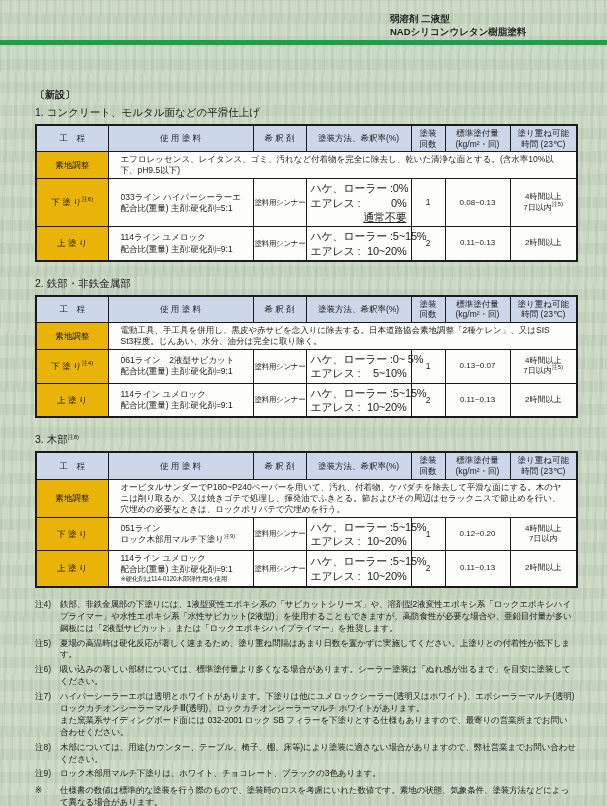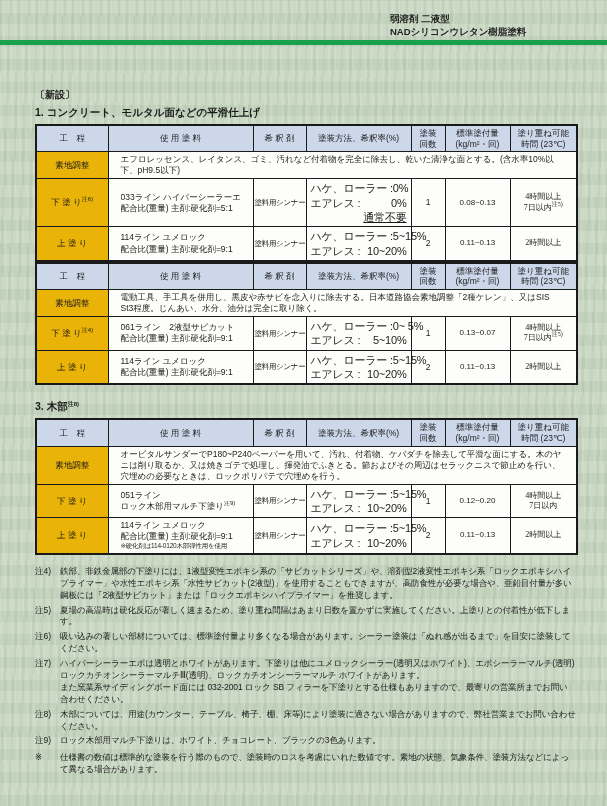--- a/index.html
+++ b/index.html
@@ -10,38 +10,38 @@
     background-image:
       repeating-linear-gradient(88deg, rgba(255,255,255,0.10) 0 2px, rgba(255,255,255,0) 2px 6px),
       repeating-linear-gradient(92deg, rgba(96,138,96,0.10) 0 3px, rgba(96,138,96,0) 3px 9px),
       repeating-linear-gradient(0deg, rgba(118,155,116,0.10) 0 11px, rgba(216,228,210,0.10) 11px 23px);
     color:#1b1b1b;
   }
   .brand{position:absolute;left:390px;top:12px;font-size:9.5px;font-weight:bold;line-height:1.4;color:#222;}
   .green-bar{position:absolute;left:0;top:40px;width:607px;height:5px;background:#18a14c;}
   .content{position:absolute;left:35px;top:88px;width:541px;}
   .intro{font-size:10px;font-weight:bold;margin-bottom:4px;}
-  .sec-title{font-size:10.5px;font-weight:bold;margin:0 0 4px 0;}
+  .sec-title{font-size:10.5px;font-weight:normal;margin:0 0 4px 0;}
   .sec-title.gap{margin-top:15px;}
   sup{font-size:6px;vertical-align:super;line-height:0;}
   table.spec{border-collapse:collapse;width:541px;table-layout:fixed;background:#fdfdfb;}
   table.spec, table.spec td, table.spec th{border:1px solid #1a1a1a;}
   table.spec{border-width:2px;}
   th{background:#ccd7ea;font-weight:normal;font-size:8.5px;text-align:center;padding:2px 1px;line-height:1.25;}
   td{font-size:8.5px;padding:2px 12px;line-height:1.3;vertical-align:middle;}
   td.proc{background:#eab308;text-align:center;padding:2px 1px;}
   td.preptext{text-align:left;}
   td.paint{text-align:left;}
   td.thin{text-align:right;font-size:7.5px;letter-spacing:-0.3px;padding:2px 1px;white-space:nowrap;}
   td.method{padding:2px 4px;}
   .ml{display:flex;justify-content:space-between;white-space:nowrap;font-size:11px;letter-spacing:-0.2px;}
   .ml.end{justify-content:flex-end;text-decoration:underline;}
   td.coats{text-align:center;}
   td.cov{text-align:center;font-size:8px;padding:2px 1px;}
-  td.int{text-align:center;font-size:8px;padding:2px 1px;line-height:1.3;font-family:Liberation Serif, serif;}
+  td.int{text-align:center;font-size:8px;padding:2px 1px;line-height:1.3;}
   .pl{white-space:nowrap;overflow:hidden;}
   .pl.small{font-size:6.5px;letter-spacing:-0.2px;}
   .notes{margin-top:11px;padding-left:0;}
   .note{display:flex;margin-bottom:3px;}
   .note-label{flex:0 0 25px;font-size:8.5px;line-height:1.4;}
   .note-text{flex:1;font-size:8.5px;line-height:1.4;white-space:pre-line;letter-spacing:-0.1px;}
   .note.last{margin-top:5px;}
 </style>
 </head>
 <body>
@@ -138,20 +138,21 @@
         </td>
         <td class="coats">2</td>
         <td class="cov">0.11~0.13</td>
         <td class="int">
               <div>2時間以上</div>
             </td>
       </tr>
     </tbody>
       </table>
 
+    <div class="sec-title gap"><span>2. 鉄部・非鉄金属部</span><sup></sup></div>
     <table class="spec">
       <colgroup>
           <col style="width:72px">
           <col style="width:145px">
           <col style="width:53px">
           <col style="width:105px">
           <col style="width:34px">
           <col style="width:65px">
           <col style="width:67px">
         </colgroup>

